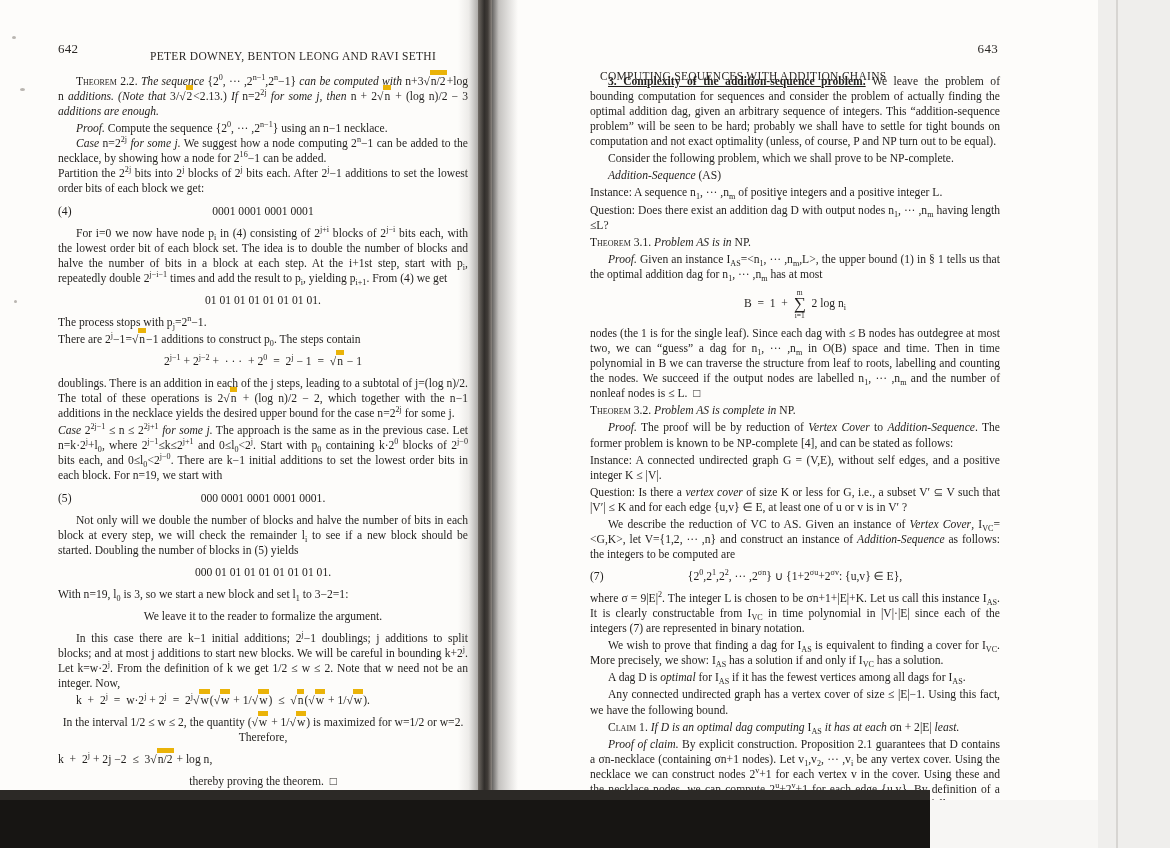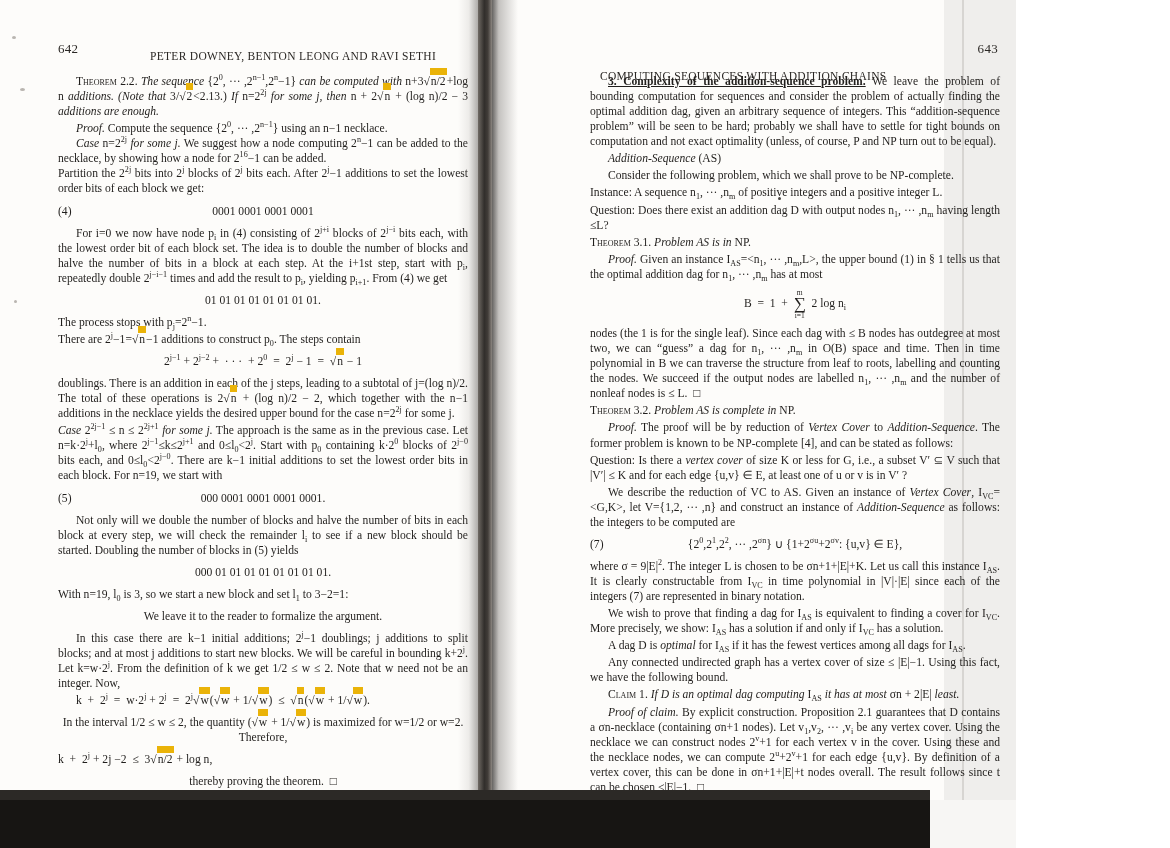--- a/index.html
+++ b/index.html
@@ -9,21 +9,21 @@
   }
   body {
     width: 1170px;
     height: 848px;
     overflow: hidden;
     font-family: "Liberation Serif", serif;
     color: #1a1a1a;
   }
   #scan {
     position: relative;
-    width: 1016px;
+    width: 1170px;
     height: 848px;
     background: #f97316;
     overflow: hidden;
   }
   
   .page-surface {
     position: absolute;
     left: 0; top: 0;
     width: 1100px; height: 800px;
     background: #fdfcfa;
@@ -146,21 +146,21 @@
   .sec-head {
     text-indent: 18px;
     margin: 0 0 2px 0;
   }
   .sec-head b { font-weight: bold; text-decoration: underline; }
   i, em { font-style: italic; }
   .sc { font-variant: small-caps; }
   sup { font-size: 0.70em; vertical-align: super; line-height: 0; }
   sub { font-size: 0.70em; vertical-align: sub; line-height: 0; }
   .sqrt {
-    border-top: 7px solid #eab308;
+    border-top: 5px solid #eab308;
     padding: 0 1px;
   }
   .sumop {
     display: inline-block;
     text-align: center;
     vertical-align: middle;
     font-size: 11.6px;
     line-height: 1;
   }
   .sumop .lim { display: block; font-size: 7.5px; }
@@ -235,43 +235,44 @@
   </div>
 
   <div class="col col-right">
     <div class="runhead">
       <span class="title-right">COMPUTING SEQUENCES WITH ADDITION CHAINS</span>
       <span class="folio folio-right">643</span>
     </div>
 
     <div class="body">
       <p class="sec-head" id="R0"><b>3. Complexity of the addition-sequence problem.</b> We leave the problem of bounding computation for sequences and consider the problem of actually finding the optimal addition dag, given an arbitrary sequence of integers. This “addition-sequence problem” will be seen to be hard; probably we shall have to settle for tight bounds on computation and not exact optimality (unless, of course, P and NP turn out to be equal).</p>
+      <p id="R1">Consider the following problem, which we shall prove to be NP-complete.</p>
       <p id="R2"><i>Addition-Sequence</i> (AS)</p>
-      <p id="R1">Consider the following problem, which we shall prove to be NP-complete.</p>
       <p class="noind" id="R3">Instance: A sequence n<sub>1</sub>, ··· ,n<sub>m</sub> of positive integers and a positive integer L.</p>
       <p class="noind" id="R4">Question: Does there exist an addition dag D with output nodes n<sub>1</sub>, ··· ,n<sub>m</sub> having length ≤L?</p>
       <p class="noind" id="R5"><span class="sc">Theorem</span> 3.1. <i>Problem AS is in</i> NP.</p>
       <p id="R6"><i>Proof.</i> Given an instance I<sub>AS</sub>=&lt;n<sub>1</sub>, ··· ,n<sub>m</sub>,L&gt;, the upper bound (1) in § 1 tells us that the optimal addition dag for n<sub>1</sub>, ··· ,n<sub>m</sub> has at most</p>
       <div class="disp" id="R7">B &nbsp;=&nbsp; 1 &nbsp;+&nbsp; <span class="sumop"><span class="lim">m</span><span class="sig">∑</span><span class="lim">i=1</span></span> &nbsp;2 log n<sub>i</sub></div>
       <p class="noind" id="R8">nodes (the 1 is for the single leaf). Since each dag with ≤ B nodes has outdegree at most two, we can “guess” a dag for n<sub>1</sub>, ··· ,n<sub>m</sub> in O(B) space and time. Then in time polynomial in B we can traverse the structure from leaf to roots, labelling and counting the nodes. We succeed if the output nodes are labelled n<sub>1</sub>, ··· ,n<sub>m</sub> and the number of nonleaf nodes is ≤ L. &nbsp;□</p>
       <p class="noind" id="R9"><span class="sc">Theorem</span> 3.2. <i>Problem AS is complete in</i> NP.</p>
       <p id="R10"><i>Proof.</i> The proof will be by reduction of <i>Vertex Cover</i> to <i>Addition-Sequence</i>. The former problem is known to be NP-complete [4], and can be stated as follows:</p>
+      <p class="noind" id="R12">Instance: A connected undirected graph G = (V,E), without self edges, and a positive integer K ≤ |V|.</p>
       <p class="noind" id="R13">Question: Is there a <i>vertex cover</i> of size K or less for G, i.e., a subset V′ ⊆ V such that |V′| ≤ K and for each edge {u,v} ∈ E, at least one of u or v is in V′ ?</p>
       <p id="R14">We describe the reduction of VC to AS. Given an instance of <i>Vertex Cover</i>, I<sub>VC</sub>=&lt;G,K&gt;, let V={1,2, ··· ,n} and construct an instance of <i>Addition-Sequence</i> as follows: the integers to be computed are</p>
 
       <div class="eq">
         <span class="eqno">(7)</span>
         <span id="R15">{2<sup>0</sup>,2<sup>1</sup>,2<sup>2</sup>, ··· ,2<sup>σn</sup>} ∪ {1+2<sup>σu</sup>+2<sup>σv</sup>: {u,v} ∈ E},</span>
       </div>
 
       <p class="noind" id="R16">where σ = 9|E|<sup>2</sup>. The integer L is chosen to be σn+1+|E|+K. Let us call this instance I<sub>AS</sub>. It is clearly constructable from I<sub>VC</sub> in time polynomial in |V|·|E| since each of the integers (7) are represented in binary notation.</p>
       <p id="R17">We wish to prove that finding a dag for I<sub>AS</sub> is equivalent to finding a cover for I<sub>VC</sub>. More precisely, we show: I<sub>AS</sub> has a solution if and only if I<sub>VC</sub> has a solution.</p>
       <p id="R18">A dag D is <i>optimal</i> for I<sub>AS</sub> if it has the fewest vertices among all dags for I<sub>AS</sub>.</p>
       <p id="R19">Any connected undirected graph has a vertex cover of size ≤ |E|−1. Using this fact, we have the following bound.</p>
-      <p id="R20"><span class="sc">Claim</span> 1. <i>If D is an optimal dag computing</i> I<sub>AS</sub> <i>it has at most</i> σn + 2|E| <i>least.</i></p>
+      <p id="R20"><span class="sc">Claim</span> 1. <i>If D is an optimal dag computing</i> I<sub>AS</sub> <i>it has at each</i> σn + 2|E| <i>least.</i></p>
       <p id="R21"><i>Proof of claim.</i> By explicit construction. Proposition 2.1 guarantees that D contains a σn-necklace (containing σn+1 nodes). Let v<sub>1</sub>,v<sub>2</sub>, ··· ,v<sub>i</sub> be any vertex cover. Using the necklace we can construct nodes 2<sup>v</sup>+1 for each vertex v in the cover. Using these and the necklace nodes, we can compute 2<sup>u</sup>+2<sup>v</sup>+1 for each edge {u,v}. By definition of a vertex cover, this can be done in σn+1+|E|+t nodes overall. The result follows since t can be chosen ≤|E|−1. &nbsp;□</p>
     </div>
   </div>
 
   <div class="gutter"></div>
   <div class="gutter-core"></div>
 
   <div class="smudge-dot" style="left:778px; top:197px;"></div>
 
   <div class="bottom-band2"></div>

